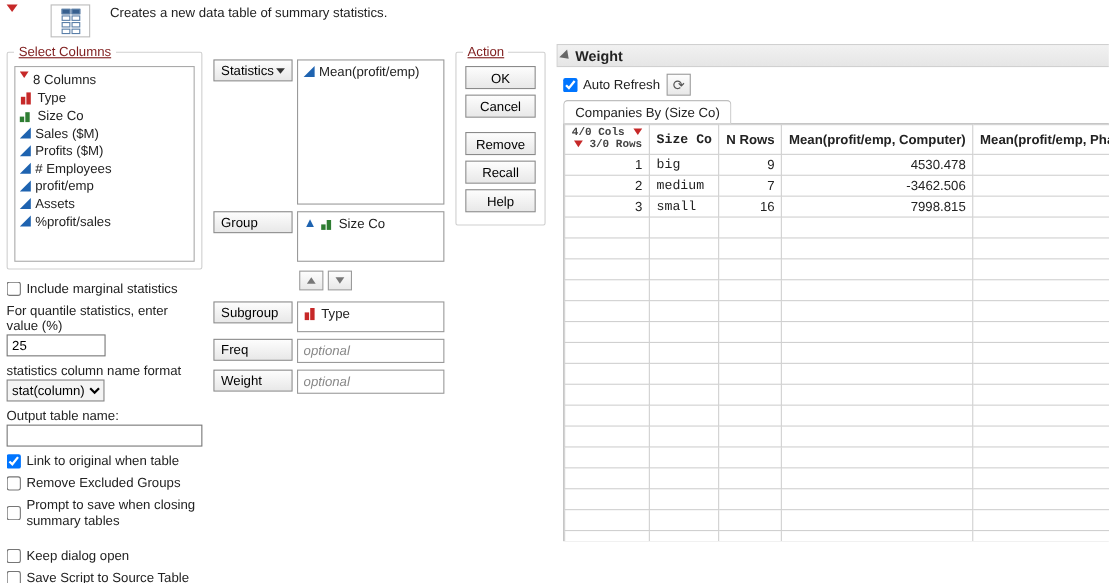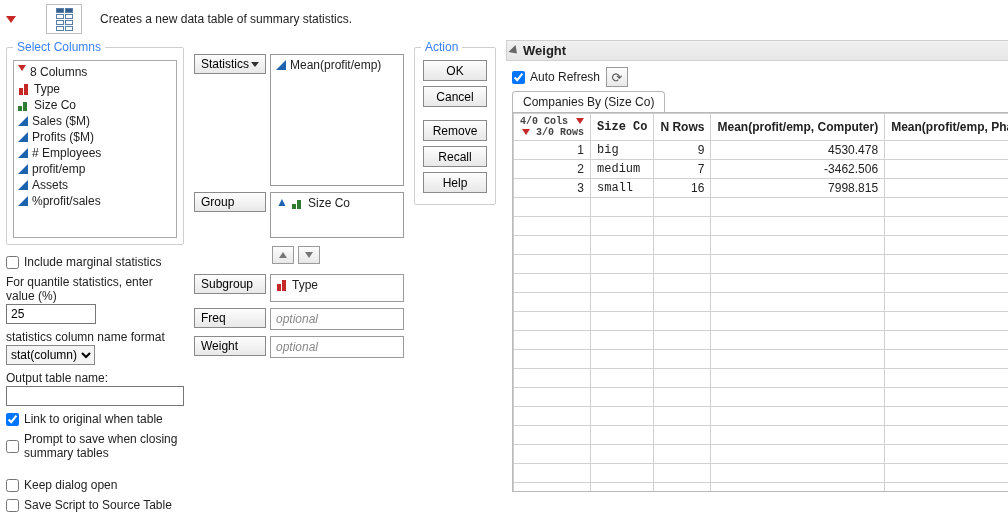--- a/index.html
+++ b/index.html
@@ -7,21 +7,21 @@
     margin: 0;
     font-family: "Segoe UI", Tahoma, Arial, sans-serif;
     font-size: 12px;
     background: #fff;
     color: #222;
     width: 1008px;
     height: 530px;
     overflow: hidden;
   }
   .root { display: flex; flex-direction: column; padding: 4px 6px; }
-  .header-row { display: flex; align-items: center; gap: 8px; margin-bottom: 6px; }
+  .header-row { display: flex; gap: 8px; margin-bottom: 6px; }
   .red-tri {
     width: 0; height: 0;
     border-left: 5px solid transparent;
     border-right: 5px solid transparent;
     border-top: 7px solid #c62828;
     display: inline-block;
     cursor: pointer;
   }
   .red-tri.small {
     border-left: 4px solid transparent;
@@ -43,21 +43,21 @@
   .summary-glyph div { border: 1px solid #5a7fa8; }
   .summary-glyph .hdr { background: #375f8e; }
   .desc-text { margin-left: 10px; }
   .main { display: flex; gap: 10px; align-items: flex-start; }
   fieldset {
     border: 1px solid #cfcfcf;
     border-radius: 2px;
     padding: 6px;
     margin: 0;
   }
-  legend { font-size: 12px; padding: 0 4px; color: #3b82f6; }
+  legend { font-size: 12px; padding: 0 4px; color: #7f1d1d; text-decoration: underline; }
   .col-left { width: 276px; display: flex; flex-direction: column; gap: 6px; }
   .listbox {
     border: 1px solid #aaa;
     background: #fff;
     padding: 4px;
     height: 178px;
     overflow: auto;
   }
   .list-head { display: flex; gap: 4px; margin-bottom: 2px; }
   .list-item { display: flex; align-items: center; gap: 4px; padding: 1px 0; cursor: default; }
@@ -260,20 +260,24 @@
             <option>stat(column)</option>
           </select>
         </div>
         <div>
           <span class="lbl">Output table name:</span>
           <input class="input-wide" value="" style="">
         </div>
         <label class="chk">
           <input type="checkbox" checked="" style="">
             <span>Link to original when table</span>
+        </label>
+        <label class="chk">
+          <input type="checkbox" style="">
+            <span>Remove Excluded Groups</span>
         </label>
         <label class="chk">
           <input type="checkbox" style="">
             <span>Prompt to save when closing summary tables</span>
         </label>
         <div style="height:6px"></div>
         <label class="chk">
           <input type="checkbox" style="">
             <span>Keep dialog open</span>
         </label>

